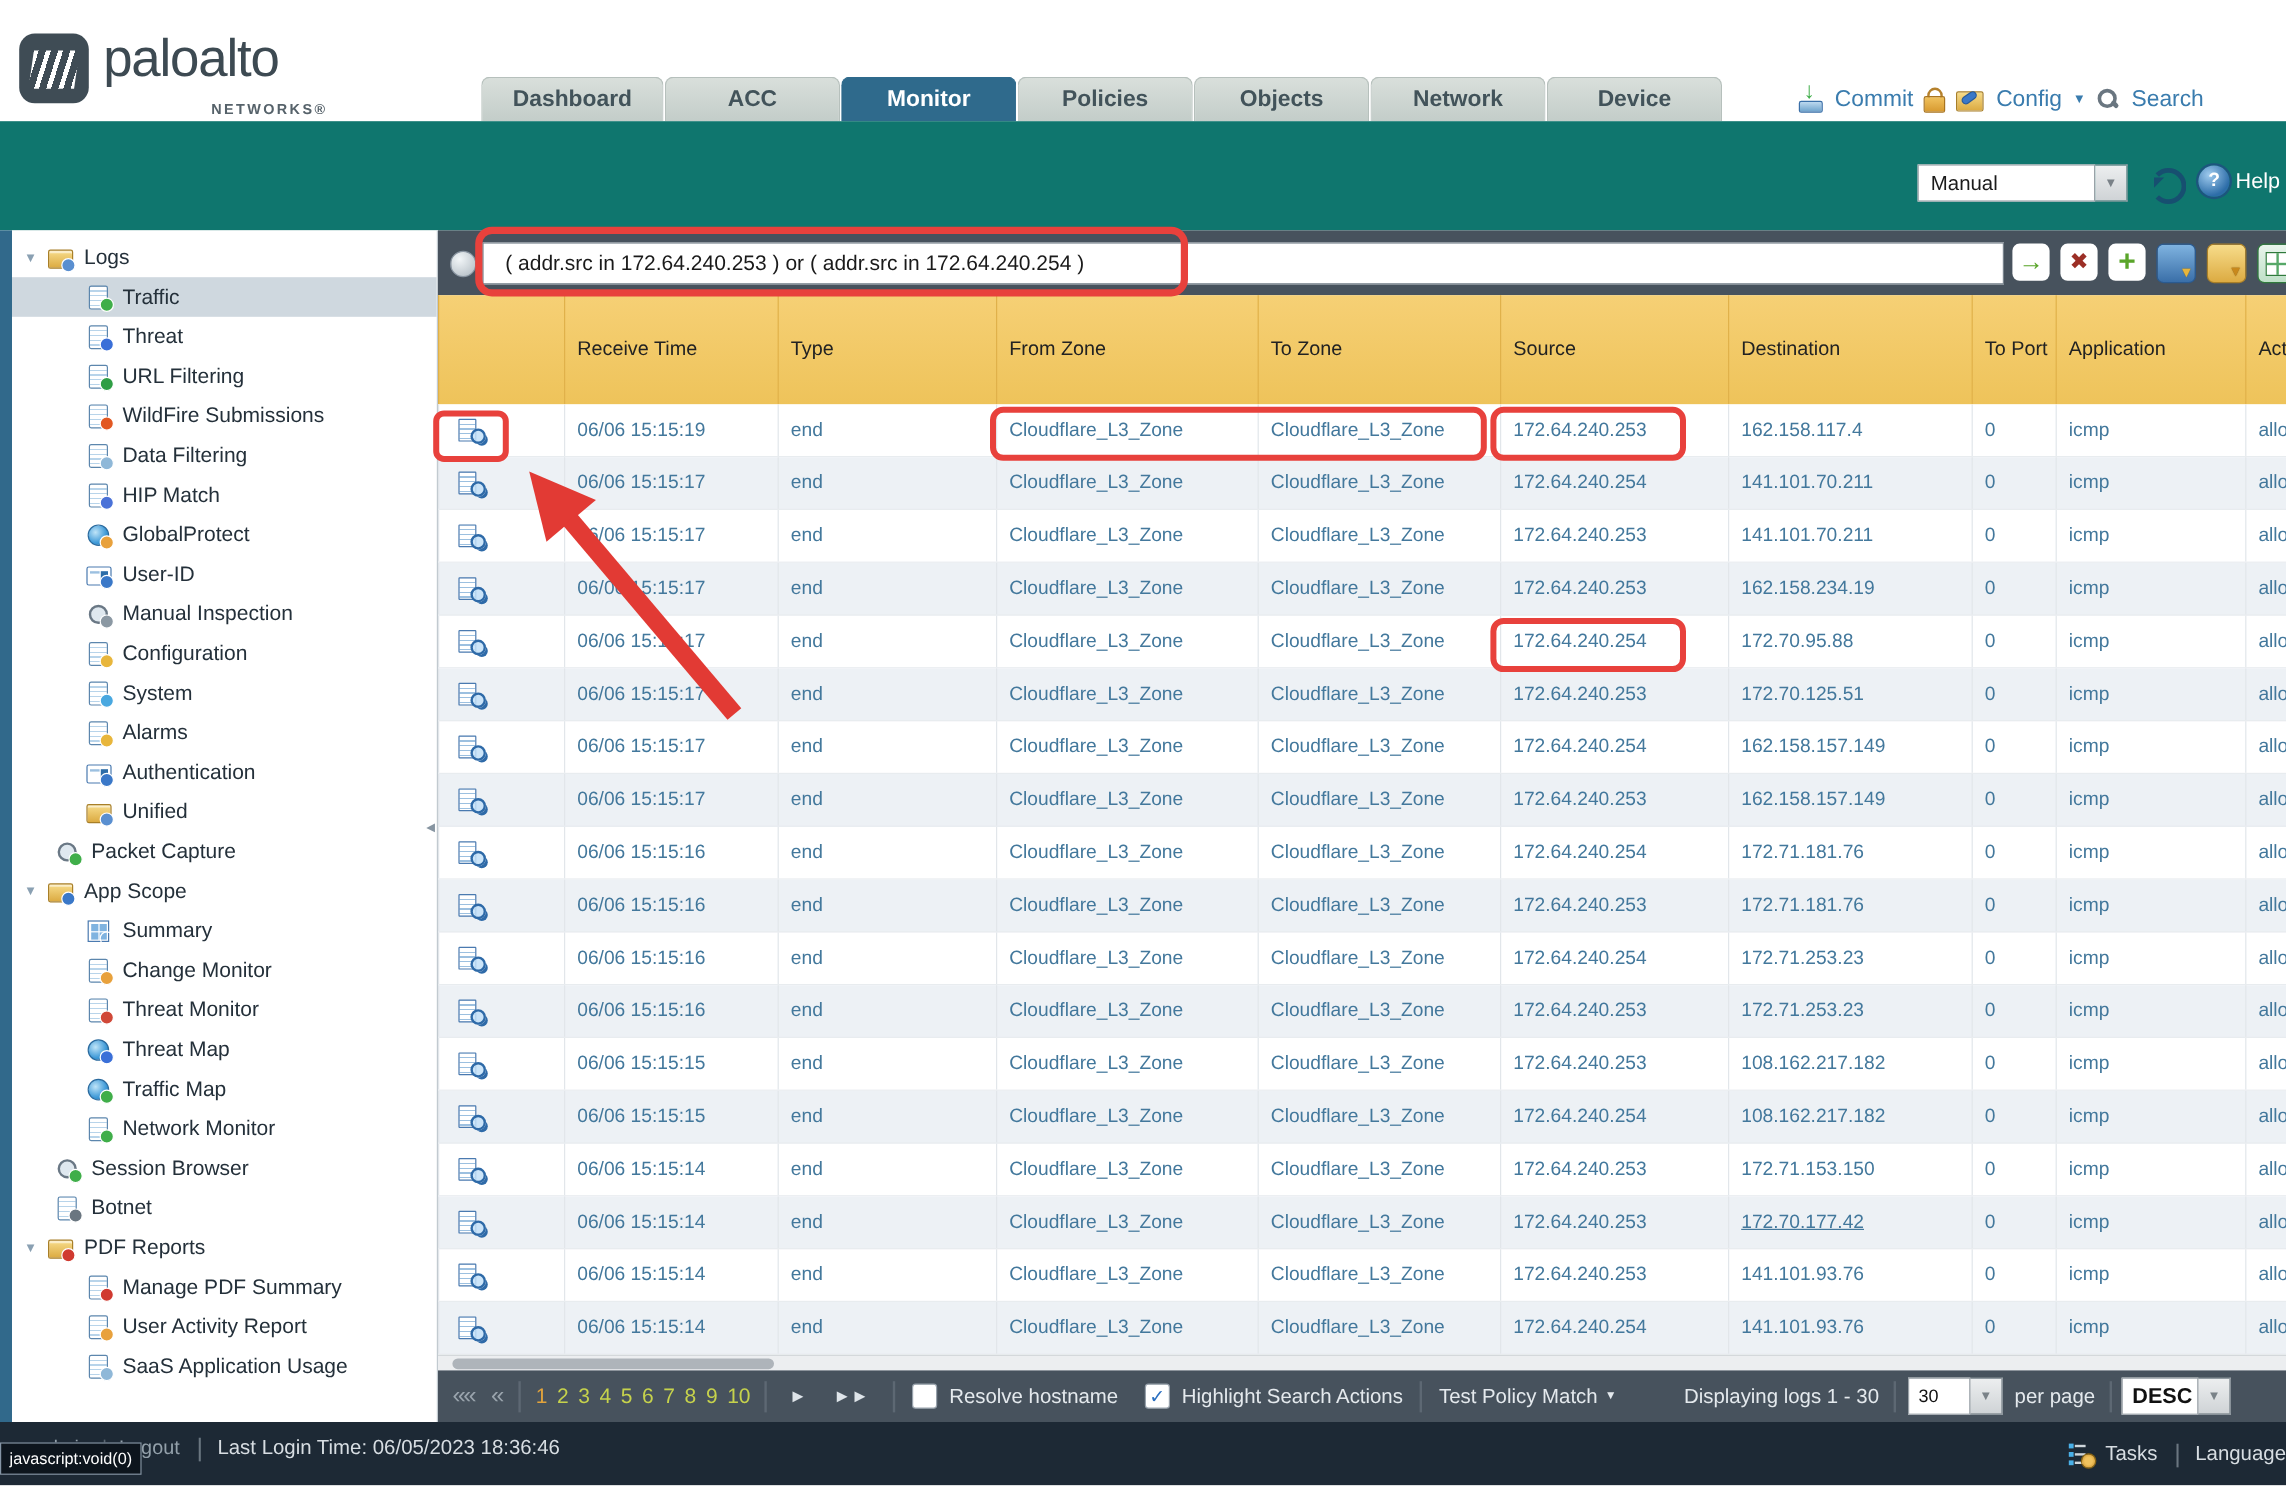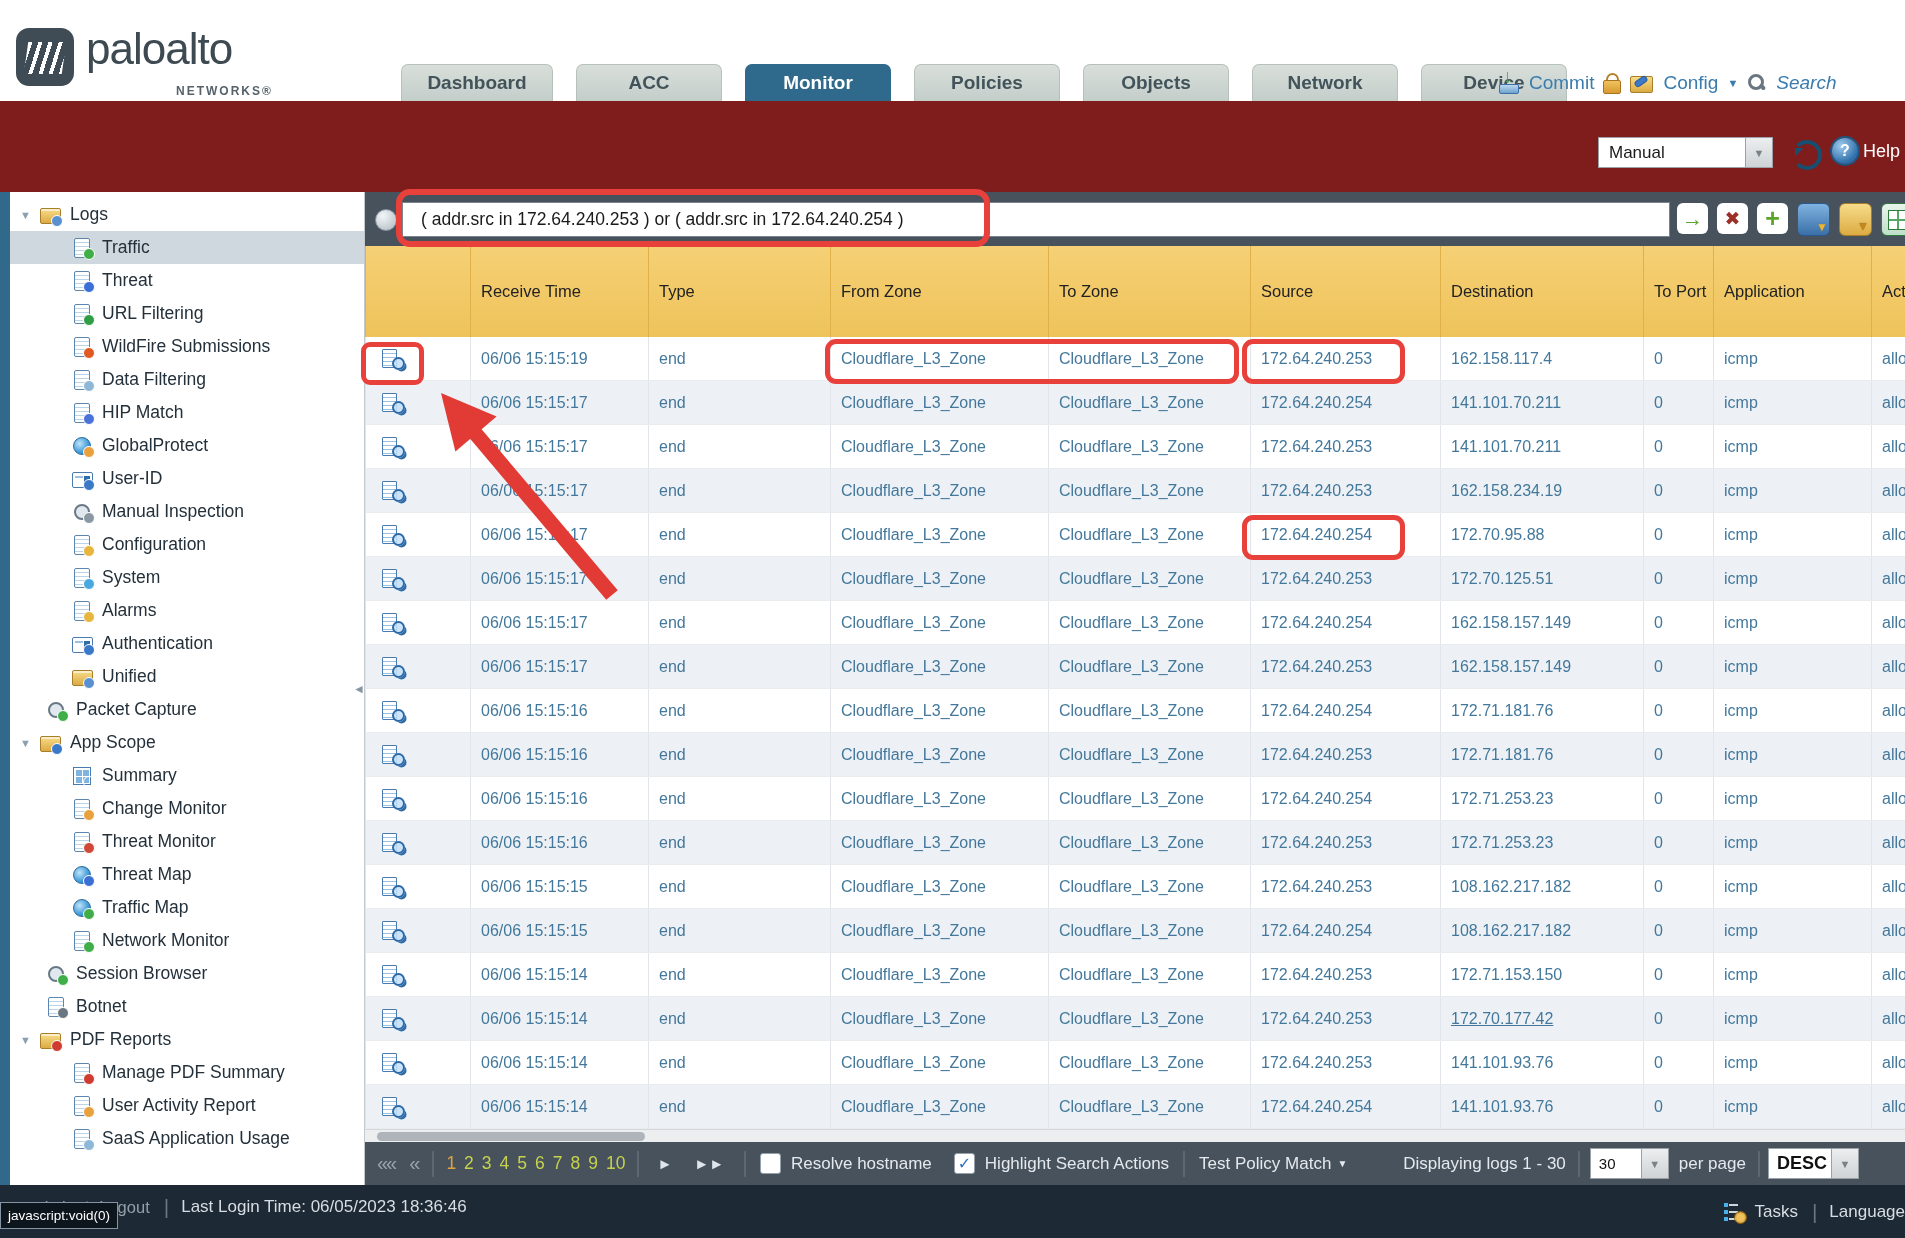--- a/index.html
+++ b/index.html
@@ -7,21 +7,21 @@
   #app{position:relative;width:1905px;height:1238px;background:#fff;overflow:hidden;}
 
   
   .topbar{position:absolute;left:0;top:0;width:1905px;height:101px;background:#fff;}
   .logo-mark{position:absolute;left:16px;top:28px;width:58px;height:58px;background:#3f4c55;border-radius:13px;}
   .logo-mark::after{content:"";position:absolute;left:10px;top:14px;right:10px;bottom:12px;
     background:repeating-linear-gradient(100deg,#fff 0 4px,transparent 4px 10px);transform:skewX(-8deg);}
   .brand{position:absolute;left:86px;top:24px;font-size:44px;font-weight:500;color:#3d4a52;letter-spacing:-1px;}
   .brand-sub{position:absolute;left:176px;top:84px;font-size:12px;letter-spacing:2px;color:#56626a;font-weight:700;}
 
-  .tabs{position:absolute;left:401px;top:64px;height:37px;display:flex;gap:23px;}
+  .tabs{position:absolute;left:401px;top:64px;height:37px;display:flex;gap:1px;}
   .tab{width:146px;height:37px;border-radius:7px 7px 0 0;display:flex;align-items:center;justify-content:center;
     font-size:19px;font-weight:700;color:#42535a;background:linear-gradient(#d9dfdb,#c3cdc9);border:1px solid #b6c0bc;border-bottom:none;box-sizing:border-box;cursor:pointer;}
   .tab.first{width:152px;}
   .tab.active{background:#2f6a8c;color:#fff;border-color:#2f6a8c;}
 
   .hdr-actions{position:absolute;left:1498px;top:64px;height:37px;display:flex;align-items:center;gap:9px;font-size:19px;color:#3a7cae;}
   .commit-ic{position:relative;width:22px;height:22px;display:inline-block;}
   .commit-ic::before{content:"↓";position:absolute;left:5px;top:-6px;font-size:19px;font-weight:700;color:#3fae49;}
   .commit-ic::after{content:"";position:absolute;left:1px;bottom:0;width:18px;height:8px;background:linear-gradient(#bcd8ef,#6ea3cc);border:1px solid #3a6fa8;border-radius:2px;}
   .lock-ic{position:relative;width:18px;height:22px;display:inline-block;}
@@ -29,21 +29,21 @@
   .lock-ic::after{content:"";position:absolute;left:0;top:8px;width:16px;height:12px;background:linear-gradient(#f0c25e,#d89a30);border:1px solid #a87420;border-radius:2px;}
   .config-ic{position:relative;width:24px;height:20px;display:inline-block;}
   .config-ic::before{content:"";position:absolute;left:0;top:3px;width:21px;height:15px;background:linear-gradient(#f7dc8a,#dcab42);border:1px solid #a87f28;border-radius:2px;}
   .config-ic::after{content:"";position:absolute;left:5px;top:6px;width:12px;height:5px;background:#3a78c8;border-radius:3px;transform:rotate(-35deg);box-shadow:0 0 0 1px #2a5a98;}
   .search-ic{position:relative;width:20px;height:20px;display:inline-block;}
   .search-ic::before{content:"";position:absolute;left:1px;top:1px;width:10px;height:10px;border:3px solid #6a7680;border-radius:50%;}
   .search-ic::after{content:"";position:absolute;left:12px;top:12px;width:7px;height:3.5px;background:#6a7680;border-radius:2px;transform:rotate(45deg);}
   .cfg-caret{font-size:11px;color:#3a7cae;}
 
   
-  .teal{position:absolute;left:0;top:101px;width:1905px;height:91px;background:#7f1d1d;}
+  .teal{position:absolute;left:0;top:101px;width:1905px;height:91px;background:#0f766e;}
   .manual-wrap{position:absolute;left:1598px;top:36px;display:flex;}
   .manual-box{width:148px;height:31px;background:#fff;border:1px solid #9aa2a8;box-sizing:border-box;font-size:17px;color:#1a1a1a;line-height:29px;padding-left:10px;}
   .dd-btn{width:27px;height:31px;background:linear-gradient(#eceeef,#cfd3d6);border:1px solid #9aa2a8;border-left:none;box-sizing:border-box;display:flex;align-items:center;justify-content:center;font-size:11px;color:#7a8288;cursor:pointer;}
   .refresh-ic{position:absolute;left:1792px;top:39px;width:22px;height:22px;border:4px solid #174f70;border-radius:50%;border-left-color:transparent;cursor:pointer;}
   .refresh-ic::after{content:"";position:absolute;left:-7px;top:-2px;border:6px solid transparent;border-right-color:#174f70;transform:rotate(45deg);}
   .help-wrap{position:absolute;left:1832px;top:37px;display:flex;align-items:center;gap:5px;color:#fff;font-size:18px;cursor:pointer;}
   .help-ic{width:26px;height:26px;border-radius:50%;background:radial-gradient(circle at 35% 30%,#9fcbee,#2d6da8 70%);box-shadow:0 0 0 2px #1d557e;color:#fff;font-weight:700;font-size:16px;display:flex;align-items:center;justify-content:center;}
 
   
   .side-strip{position:absolute;left:0;top:192px;width:10px;height:993px;background:#31698b;}
@@ -153,21 +153,21 @@
         <div class="tab">Device</div>
       </div>
     <div class="hdr-actions">
       <span class="commit-ic"></span>
       <span style="cursor:pointer;">Commit</span>
       <span class="lock-ic"></span>
       <span class="config-ic"></span>
       <span style="cursor:pointer;">Config</span>
       <span class="cfg-caret">▼</span>
       <span class="search-ic"></span>
-      <span style="cursor:pointer;font-style:italic;">Search</span>
+      <span style="cursor:pointer;">Search</span>
     </div>
   </div>
 
   <div class="teal">
     <div class="manual-wrap">
       <div class="manual-box">Manual</div>
       <div class="dd-btn">▼</div>
     </div>
     <div class="refresh-ic"></div>
     <div class="help-wrap">

